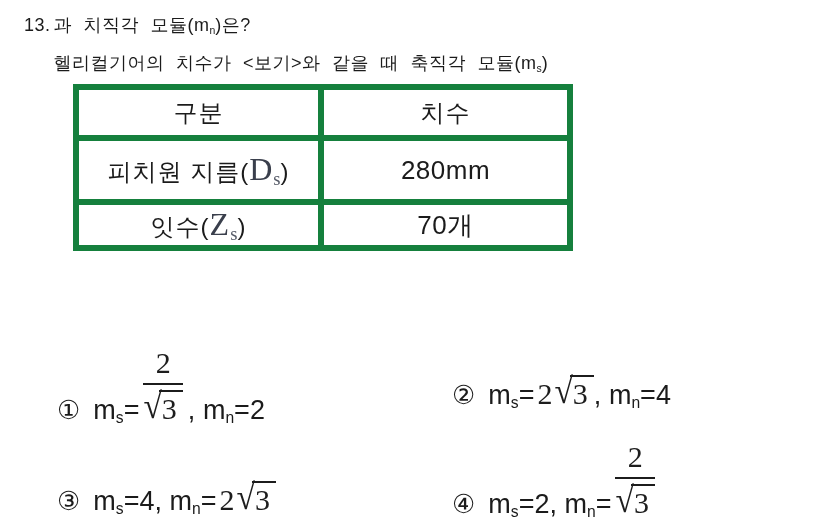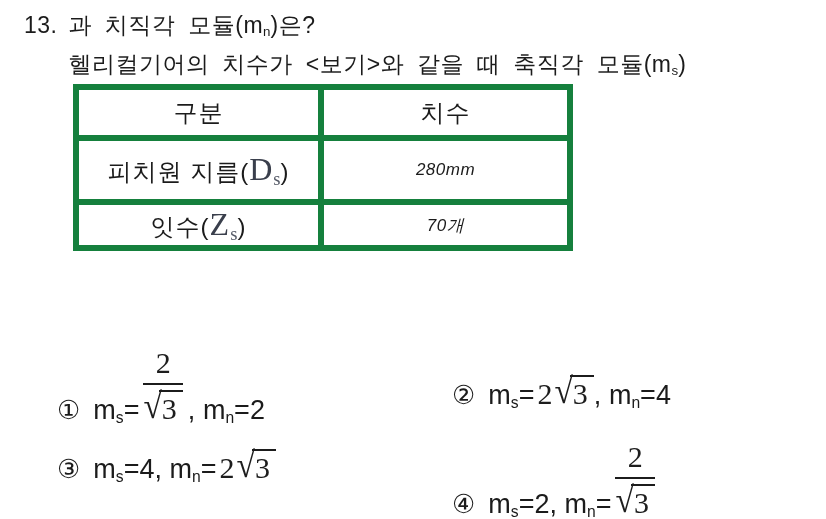--- a/index.html
+++ b/index.html
@@ -13,22 +13,22 @@
     position:relative;
     background:#ffffff;
     color:var(--ink);
     font-family:var(--sans);
     overflow:hidden;
   }
 
   
   .question{
     position:absolute;left:24px;top:9px;
-    display:flex;gap:11px;
-    font-size:23px;line-height:33px;
+    display:flex;gap:3px;
+    font-size:18px;line-height:33px;
     letter-spacing:0.5px;word-spacing:6px;
     white-space:nowrap;
   }
   .q-number{flex:0 0 auto;}
   .q-line{display:block;}
 
   .sub{
     font-size:0.58em;
     vertical-align:-0.25em;
     letter-spacing:0;
@@ -49,41 +49,41 @@
     vertical-align:middle;
     font-weight:normal;
     padding:0 4px;
   }
   col.c1{width:245px;}
   col.c2{width:249px;}
   tr.hdr td{height:51px;}
   tr.r1 td{height:64px;}
   tr.r2 td{height:46px;}
   tr.r3 td{height:57px;}
-  .cell-value{font-size:17px;letter-spacing:0.5px;font-style:italic;}
+  .cell-value{font-size:26px;letter-spacing:0.5px;}
   .tvar{
     font-family:var(--serif);
     color:#3a3f4c;
     font-size:32px;
   }
   .tvar .sub{color:#565b68;}
 
   
   .choice{
     position:absolute;
     font-size:27px;
     white-space:nowrap;
   }
   .choice .marker{
     font-size:26px;
     margin-right:13px;
   }
   .c1pos{left:57px;top:346px;}
   .c2pos{left:452px;top:374px;}
-  .c3pos{left:57px;top:448px;}
+  .c3pos{left:57px;top:480px;}
   .c4pos{left:452px;top:440px;}
 
   .math{
     font-family:var(--serif);
     font-size:30px;
     color:#1d1d1d;
   }
   .coef{margin:0 2px 0 3px;}
   .sqrt{white-space:nowrap;}
   .rad-sign{

